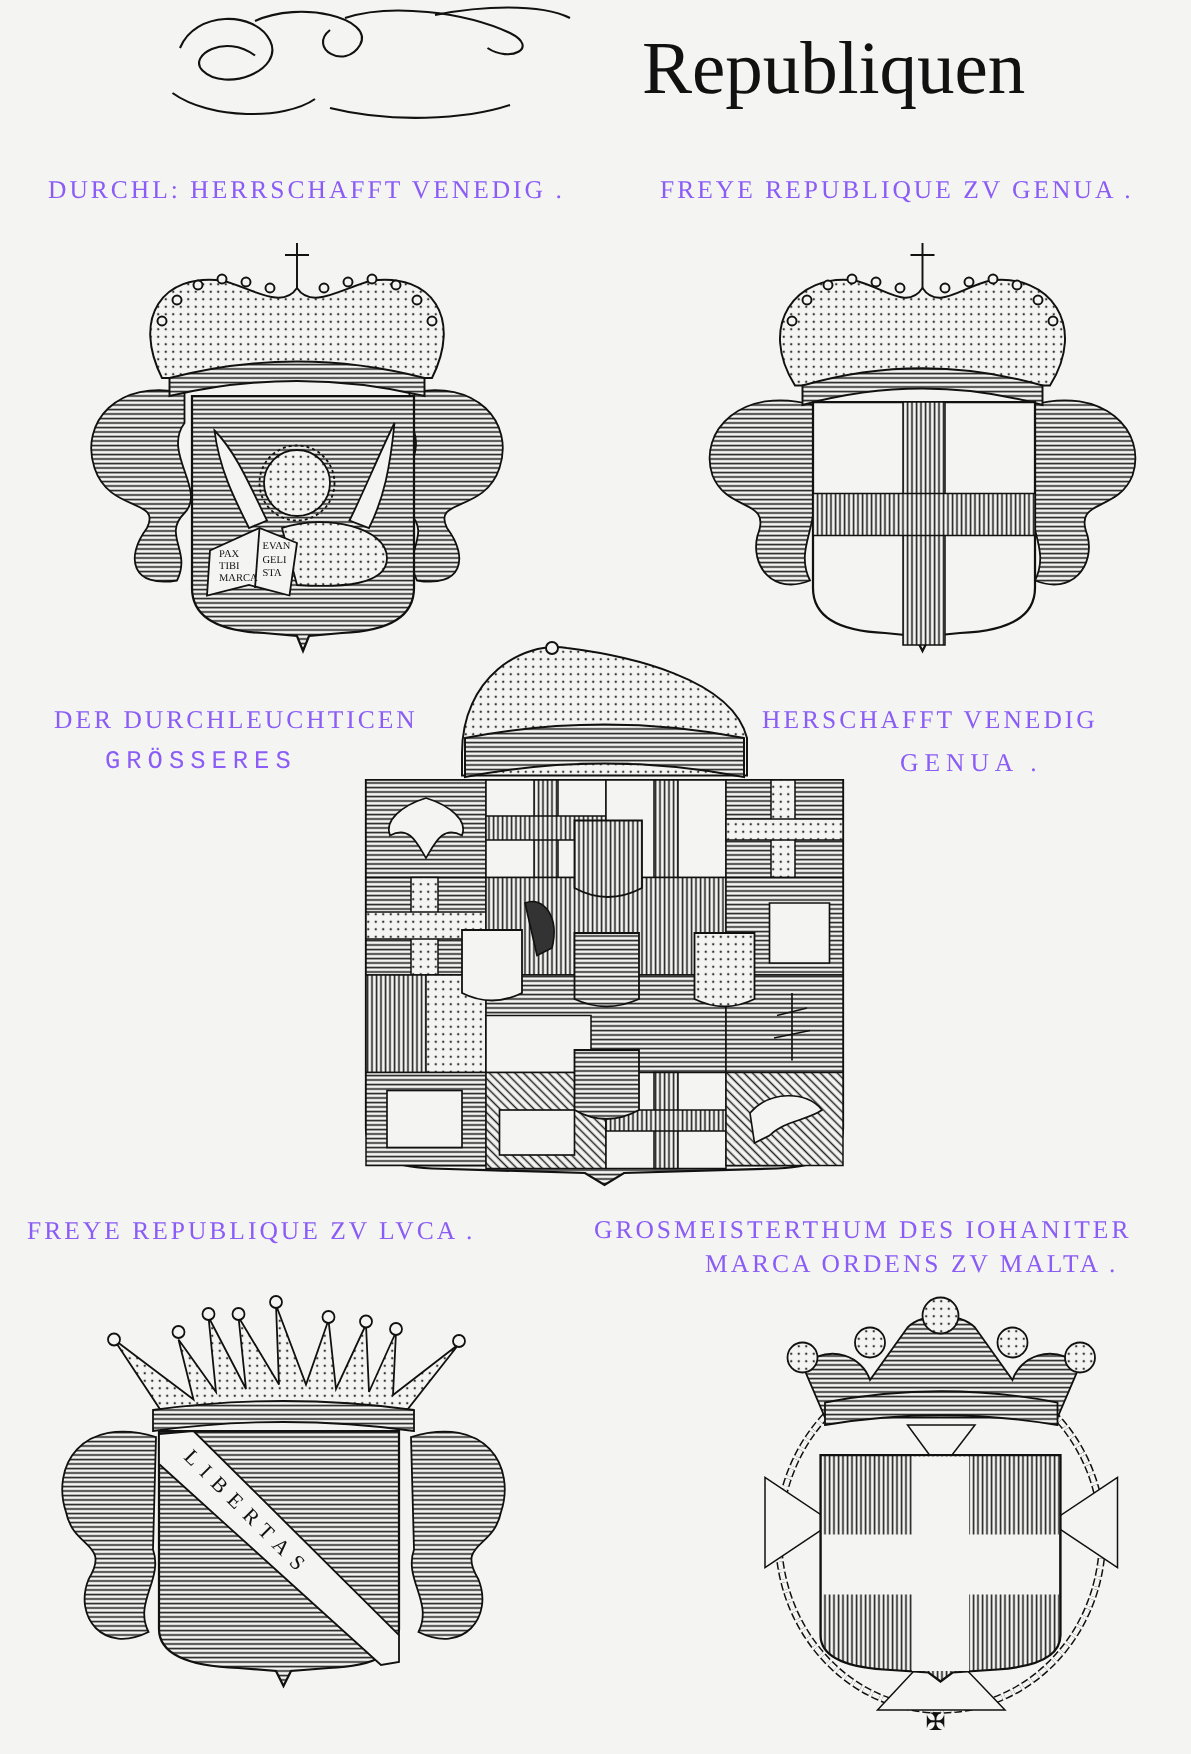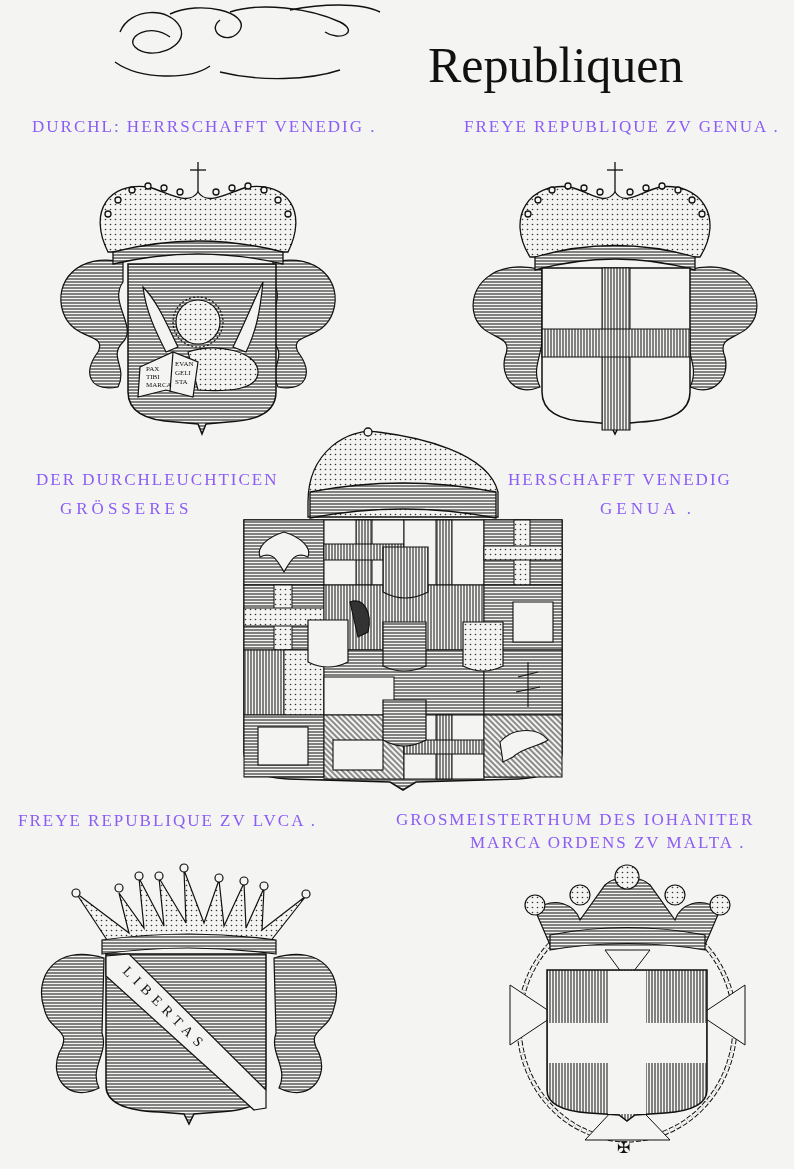--- a/index.html
+++ b/index.html
@@ -1,19 +1,19 @@
 <!DOCTYPE html>
 <html><head>
 <meta charset="utf-8">
 <style>
   html,body{margin:0;padding:0;}
   body{width:794px;height:1169px;background:#f4f4f2;position:relative;overflow:hidden;font-family:"DejaVu Serif",serif;color:#111;}
   .title{position:absolute;left:110px;top:2px;width:600px;height:80px;}
   .title .script{position:absolute;left:8px;top:14px;font-family:"DejaVu Serif",serif;font-style:italic;font-weight:bold;font-size:46px;letter-spacing:-1px;color:#111;}
-  .title .roman{position:absolute;left:318px;top:14px;font-family:"Liberation Serif",serif;font-size:50px;color:#111;margin-top:20px;}
+  .title .roman{position:absolute;left:318px;top:14px;font-family:"Liberation Serif",serif;font-size:50px;color:#111;}
   .flourish{position:absolute;left:0;top:0;}
   .caption{position:absolute;font-family:"Liberation Serif",serif;font-size:17px;letter-spacing:2px;white-space:nowrap;color:#8b5cf6;}
   .coa{position:absolute;}
   svg{display:block;}
 </style>
 </head>
 <body>
 
 <div class="title">
   <svg class="flourish" width="330" height="80" viewBox="0 0 330 80">
@@ -23,24 +23,24 @@
       <path d="M120 10 C 150 0, 200 6, 230 20 C 250 30, 230 40, 215 30"></path>
       <path d="M180 8 C 210 2, 250 0, 270 10"></path>
       <path d="M5 60 C 30 78, 80 78, 100 64"></path>
       <path d="M110 70 C 150 80, 200 78, 230 68"></path>
     </g>
   </svg>
   <span class="roman">Republiquen</span>
 </div>
 
 <div class="caption" style="left:32px;top:117px;">DURCHL: HERRSCHAFFT VENEDIG .</div>
-<div class="caption" style="left:464px;top:117px;text-align:center;">FREYE REPUBLIQUE ZV GENUA .</div>
+<div class="caption" style="left:440px;top:117px;text-align:center;">FREYE REPUBLIQUE ZV GENUA .</div>
 
 <div class="caption" style="left:36px;top:470px;">DER DURCHLEUCHTICEN</div>
-<div class="caption" style="left:60px;top:499px;letter-spacing:4px;">GRÖSSERES</div>
+<div class="caption" style="left:70px;top:499px;letter-spacing:4px;font-family:Liberation Mono, monospace;">GRÖSSERES</div>
 <div class="caption" style="left:508px;top:470px;">HERSCHAFFT VENEDIG</div>
 <div class="caption" style="left:600px;top:499px;letter-spacing:4px;">GENUA .</div>
 
 <div class="caption" style="left:18px;top:811px;font-family:Liberation Serif, serif;">FREYE REPUBLIQUE ZV LVCA .</div>
 <div class="caption" style="left:396px;top:810px;">GROSMEISTERTHUM DES IOHANITER</div>
 <div class="caption" style="left:470px;top:833px;">MARCA ORDENS ZV MALTA .</div>
 
 <svg width="0" height="0" style="position:absolute">
   <defs>
     <pattern id="hh" width="4" height="3" patternUnits="userSpaceOnUse">

